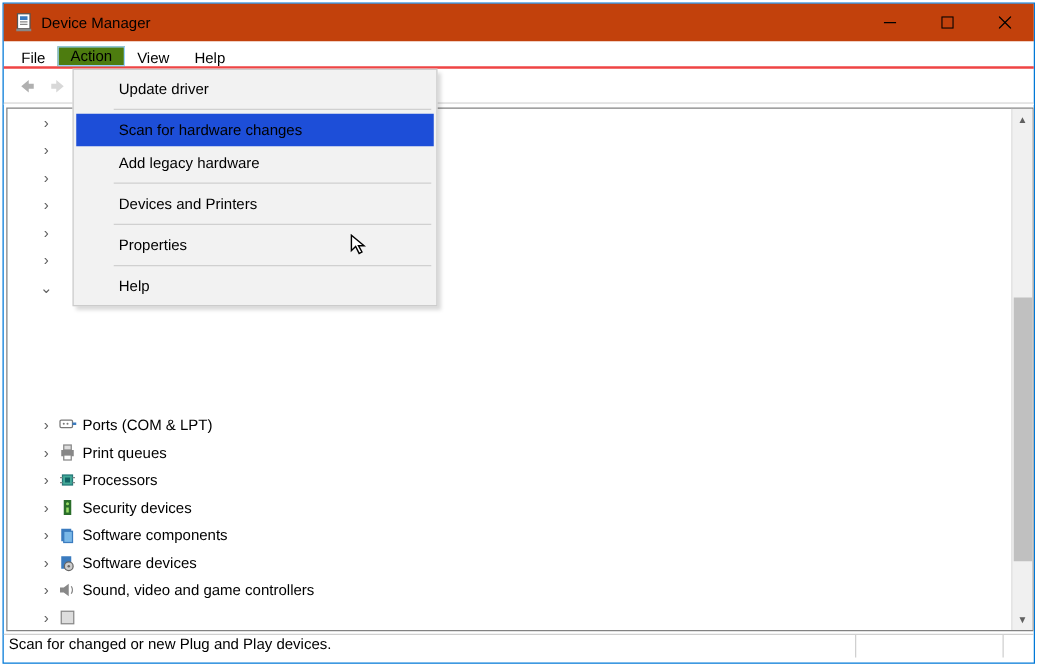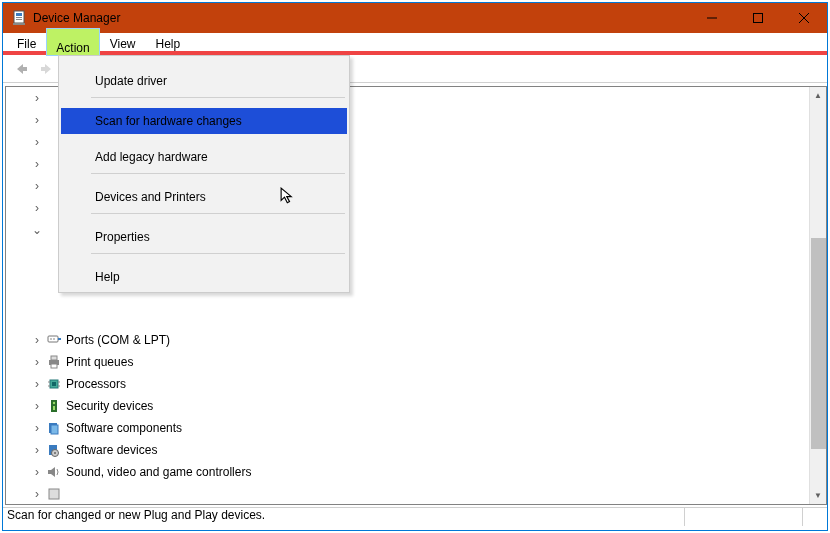--- a/index.html
+++ b/index.html
@@ -40,33 +40,33 @@
     .win-controls { display: flex; height: 30px; }
     .win-btn {
       width: 46px; height: 30px;
       display: flex; align-items: center; justify-content: center;
       cursor: default;
     }
     .win-btn svg { width: 10px; height: 10px; }
     .menubar {
       height: 22px;
       display: flex;
-      align-items: center;
-      border-bottom: 4px solid #ef4444;
+      align-items: flex-end;
+      border-bottom: 2px solid #ef4444;
       padding-left: 4px;
       font-size: 12px;
     }
     .menu-item {
       padding: 3px 10px 0 10px;
       cursor: default;
     }
     .menu-item.open {
-      background: #bef264;
+      background: #4d7c0f;
       border: 1px solid #99d1ff;
-      padding: 12px 9px 0 9px;
+      padding: 0 9px 0 9px;
     }
     .toolbar {
       height: 28px;
       border-bottom: 1px solid #d0d0d0;
       display: flex;
       align-items: center;
       padding-left: 6px;
       position: relative;
     }
     .tool-btn {
@@ -157,21 +157,20 @@
       background: #f2f2f2;
       border: 1px solid #cccccc;
       box-shadow: 3px 3px 3px rgba(0,0,0,0.15);
       z-index: 50;
       padding: 2px;
     }
     .dd-item {
       padding: 6px 14px 6px 34px;
       font-size: 12px;
       cursor: default;
-      margin-top: 10px;
     }
     .dd-item.highlight {
       background: #1d4ed8;
     }
     .dd-sep {
       height: 1px;
       background: #d0d0d0;
       margin: 3px 2px 3px 30px;
     }
     

